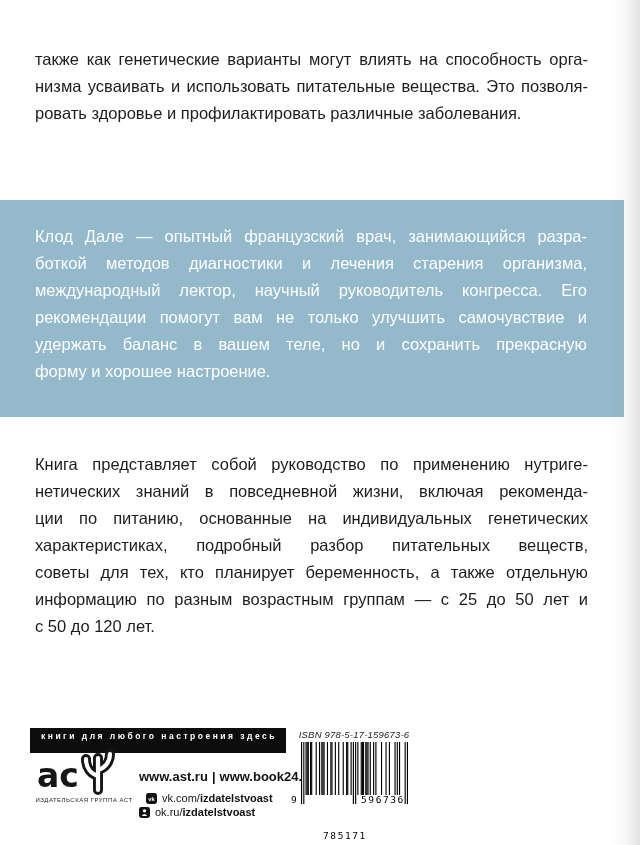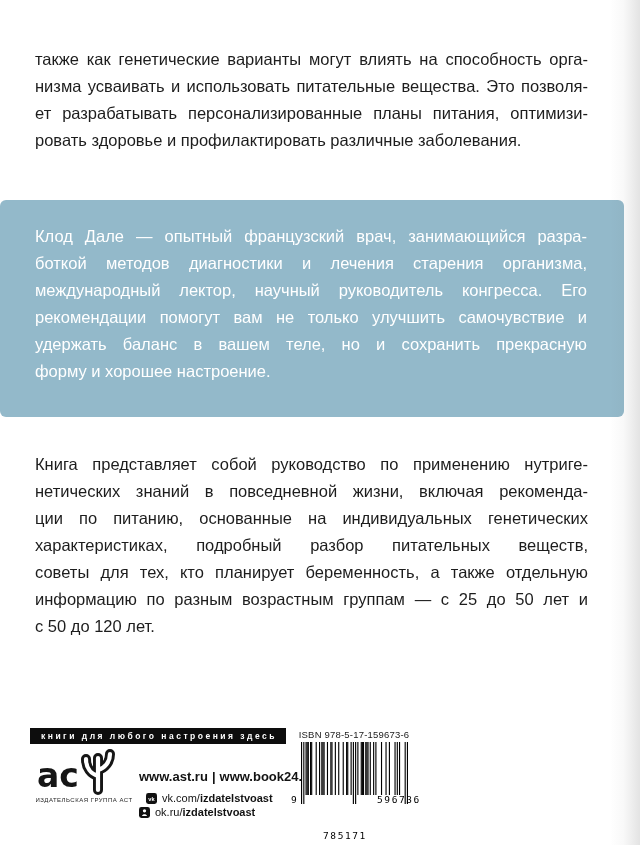--- a/index.html
+++ b/index.html
@@ -14,30 +14,29 @@
   .justify .line { text-align:justify; text-align-last:justify; white-space:normal; }
   .justify .line.last { text-align-last:left; }
 
   .p1 { left:35px; top:46px;  width:553px; color:var(--text-dark, #1d1d1d); }
   .p3 { left:35px; top:451px; width:553px; color:var(--text-dark, #1d1d1d); }
 
   
   .author-panel {
     position:absolute; left:0; top:200px; width:624px; height:217px;
     background:var(--panel-blue, #93b9ca);
-    border-radius:6px;
   }
   .p2 { position:absolute; left:35px; top:23px; width:552px; color:#ffffff; }
 
   
   .tagline-bar {
     position:absolute; left:30px; top:728px;
     background:var(--bar-black, #0d0d0d); color:#ffffff;
     font-size:8.5px; font-weight:bold; letter-spacing:2.5px;
-    padding:4px 9px 3px 11px; line-height:1; white-space:nowrap;
+    padding:4px 9px 12px 11px; line-height:1; white-space:nowrap;
   }
 
   .publisher { position:absolute; left:34px; top:747px; width:100px; text-align:center; }
   .ast-svg { width:96px; height:48px; display:block; margin:0 auto; }
   .ast-letters {
     font-family:"DejaVu Sans", sans-serif; font-weight:bold; font-size:33px; fill:#161616;
   }
   .cac-b { fill:none; stroke:#161616; stroke-width:10; stroke-linecap:round; stroke-linejoin:round; }
   .cac-w { fill:none; stroke:#ffffff; stroke-width:4.2; stroke-linecap:round; stroke-linejoin:round; }
   .publisher-caption {
@@ -50,50 +49,49 @@
   .social { display:flex; align-items:center; gap:5px; font-size:11px; white-space:nowrap; }
   .social.first { margin-top:8px;padding-left:7px; }
   .social + .social { margin-top:2px; }
   .sicon { width:11px; height:11px; display:block; flex:0 0 auto; }
   .sicon svg { width:11px; height:11px; display:block; }
   .sprefix { font-weight:normal; }
   .shandle { font-weight:bold; }
 
   .isbn {
     position:absolute; left:296px; top:729px; width:116px; text-align:center;
-    font-size:9.5px; letter-spacing:0.2px; color:#1a1a1a; white-space:nowrap;
+    font-size:9.5px; letter-spacing:0.2px; color:#1a1a1a; white-space:nowrap;font-style:italic;
   }
   .barcode { position:absolute; left:301px; top:742px; width:107px; height:64px; background:#fff; }
   .bars { position:absolute; left:0; top:0; width:107px; height:64px; }
   .bars svg { width:100%; height:100%; display:block; }
   .bdigits {
     position:absolute; left:0; top:52px; width:107px; height:12px;
     font-family:"DejaVu Sans Mono", monospace; font-size:9.5px; color:#000;
   }
   .bdigits span { position:absolute; letter-spacing:1.6px; }
   .bdigits .d0 { left:-10px; letter-spacing:0; }
   .bdigits .d1 { left:22px;margin-top:36px; }
-  .bdigits .d2 { left:76px; }
+  .bdigits .d2 { left:60px; }
 
   
   .edge-shade {
     position:absolute; top:0; right:0; width:30px; height:100%; z-index:5;
     background:linear-gradient(to right, rgba(90,90,90,0) 0%, rgba(90,90,90,0.04) 45%, rgba(90,90,90,0.17) 100%);
     pointer-events:none;
   }
 </style>
 </head>
 <body>
 
 <div class="page">
 
   <div class="para p1 justify">
       <div class="line">также как генетические варианты могут влиять на способность орга-</div>
       <div class="line">низма усваивать и использовать питательные вещества. Это позволя-</div>
-      <div class="line">ет разрабатывать персонализированные планы питания, оптимизи-</div>
       <div class="line last">ровать здоровье и профилактировать различные заболевания.</div>
     </div>
 
   <div class="author-panel">
     <div class="para p2 justify">
         <div class="line">Клод Дале — опытный французский врач, занимающийся разра-</div>
         <div class="line">боткой методов диагностики и лечения старения организма,</div>
         <div class="line">международный лектор, научный руководитель конгресса. Его</div>
         <div class="line">рекомендации помогут вам не только улучшить самочувствие и</div>
         <div class="line">удержать баланс в вашем теле, но и сохранить прекрасную</div>

